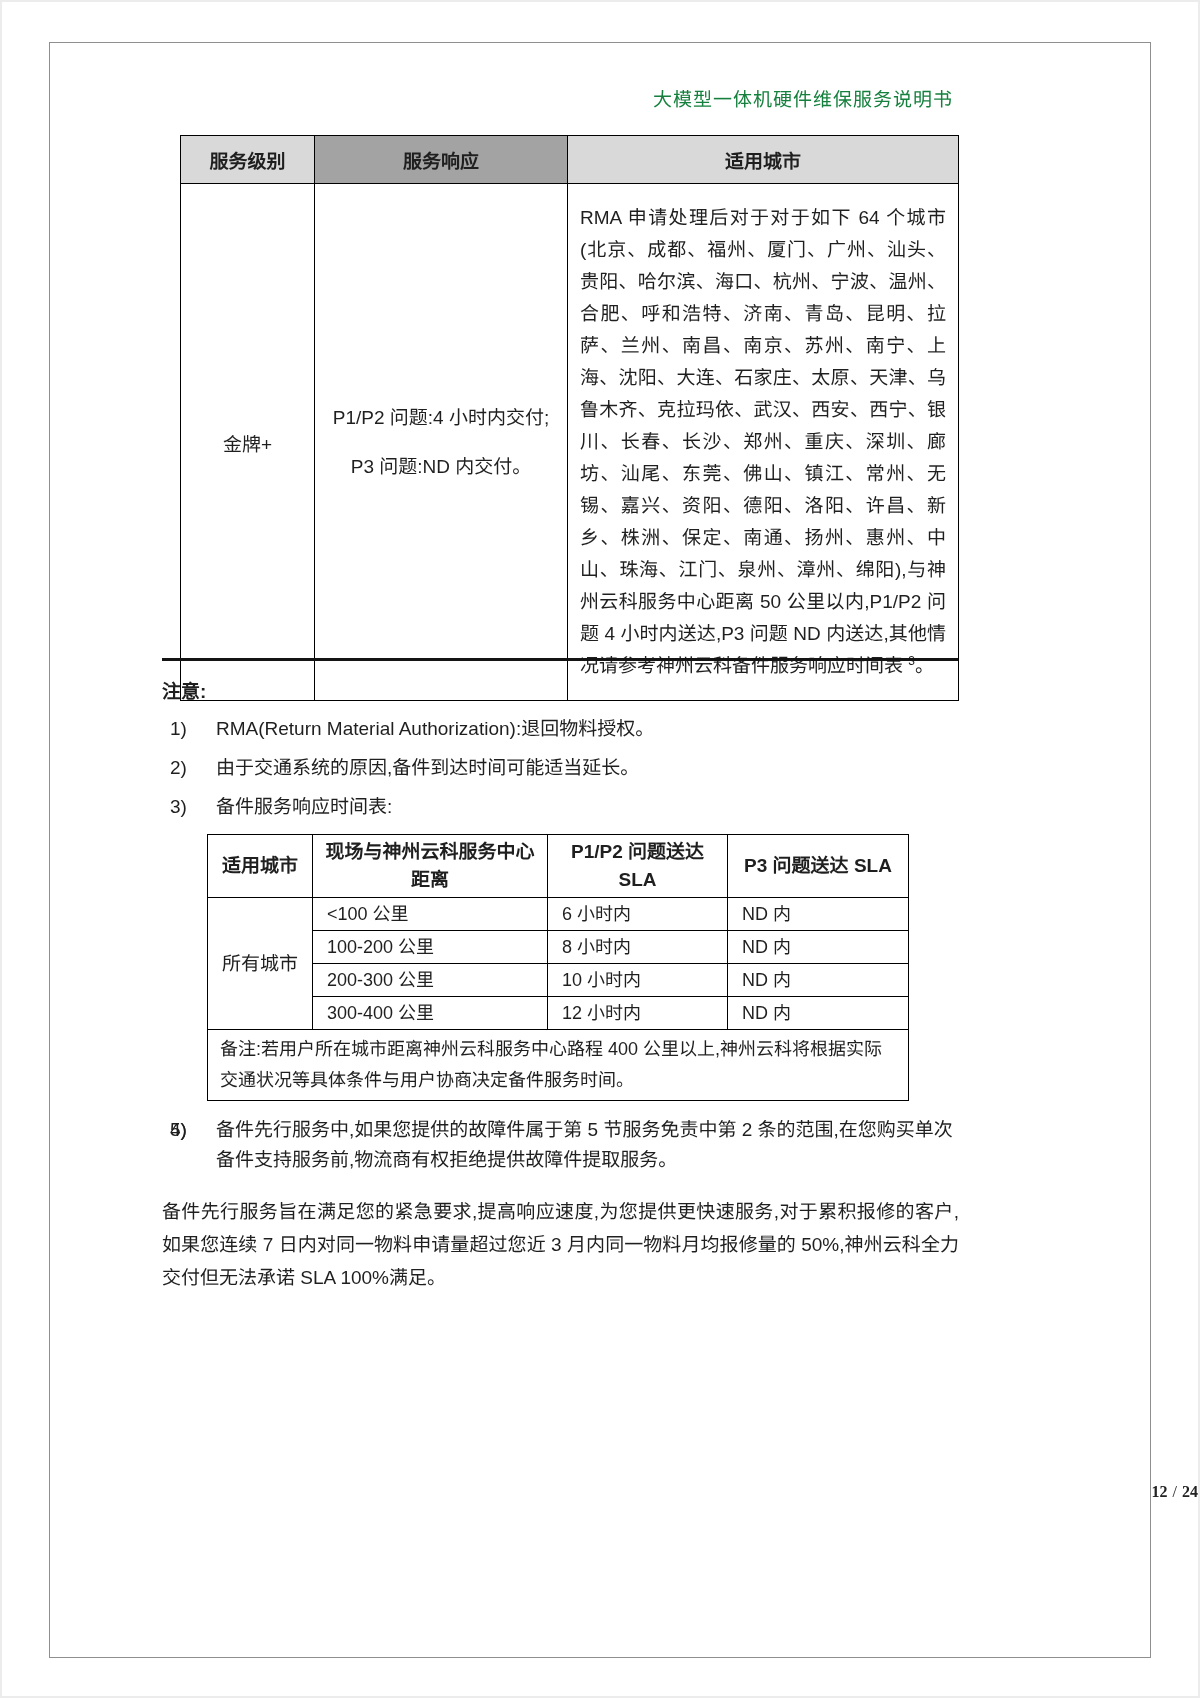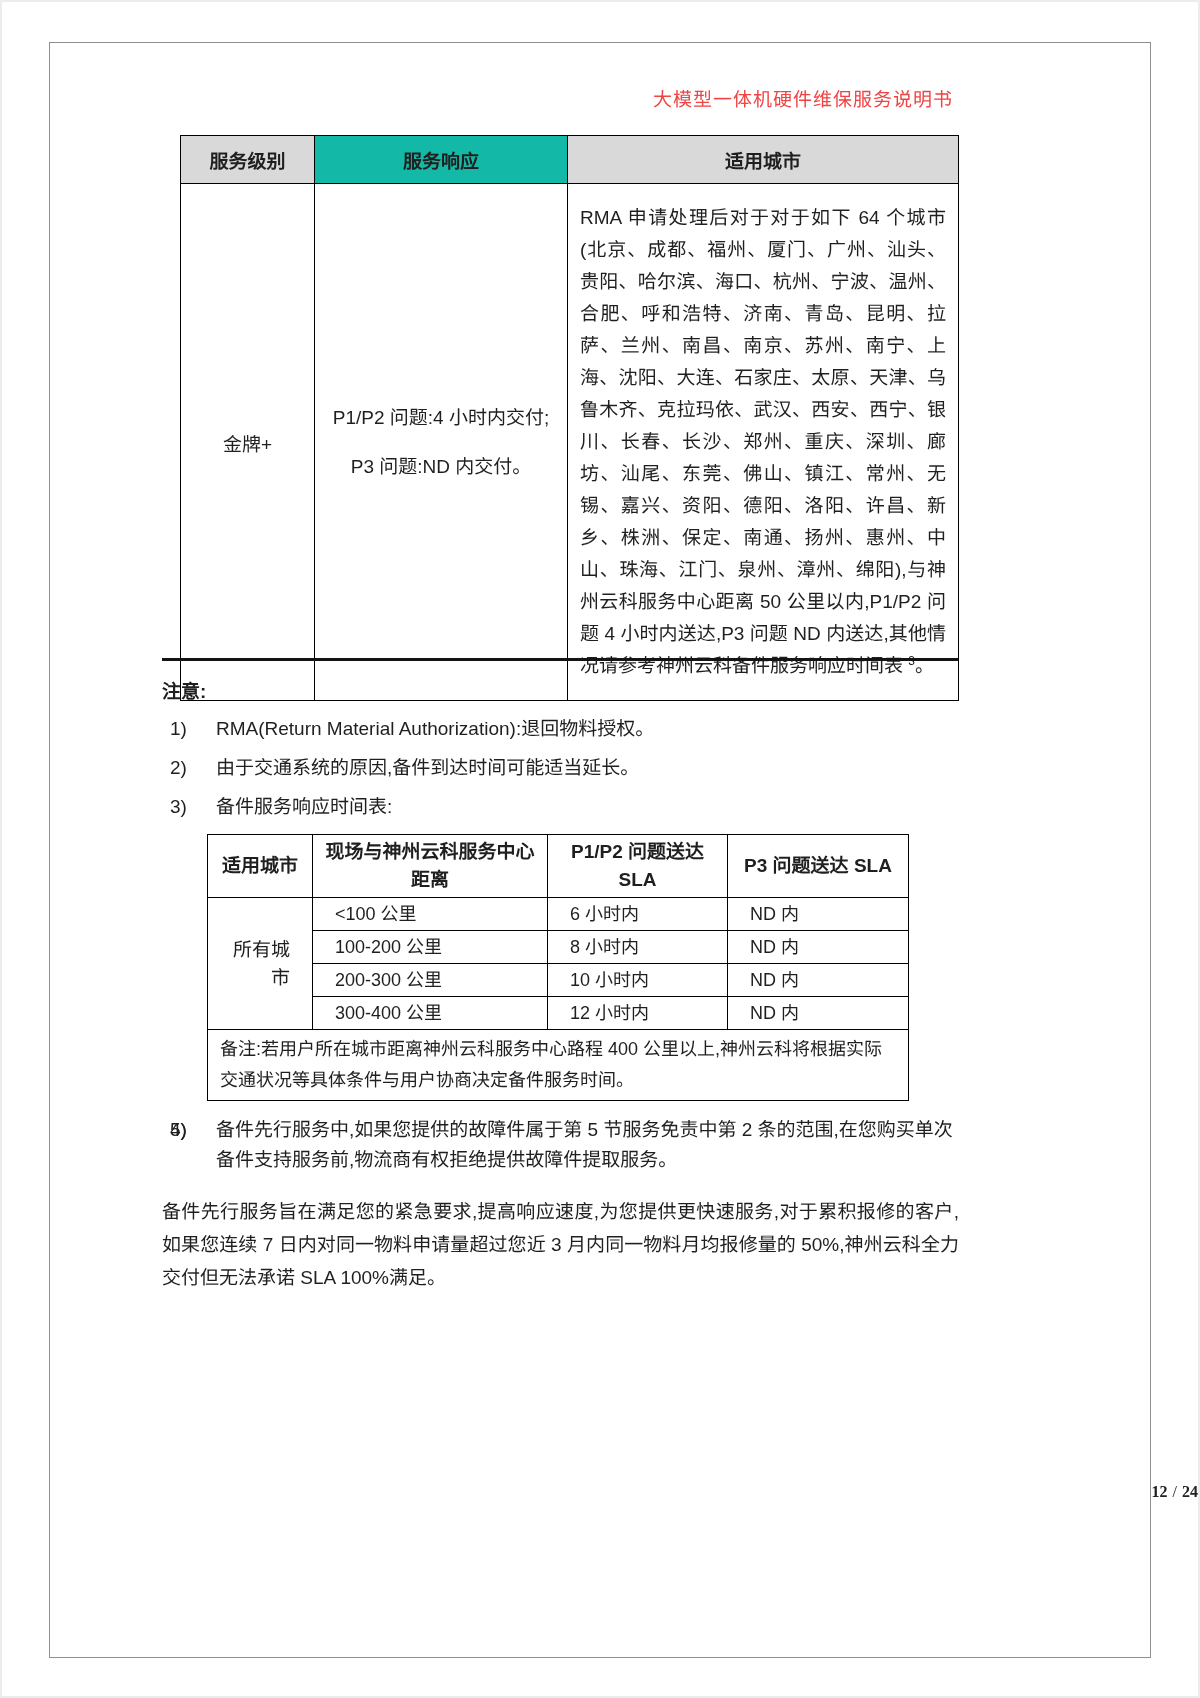--- a/index.html
+++ b/index.html
@@ -19,21 +19,21 @@
     left: 47px; top: 40px; right: 47px; bottom: 38px;
     border: 1px solid #8f8f8f;
     pointer-events: none;
   }
   .header-title {
     position: absolute;
     top: 82px; right: 245px;
     font-family: "Liberation Serif", serif;
     font-size: 19px;
     letter-spacing: 1px;
-    color: #ef4444;
+    color: #15803d;
   }
   
   .t1 {
     position: absolute;
     left: 178px; top: 133px;
     width: 778px;
     border-collapse: collapse;
     table-layout: fixed;
   }
   .t1 th, .t1 td { border: 1px solid #000; }
@@ -87,21 +87,21 @@
   .t2 th, .t2 td { border: 1px solid #000; }
   .t2 th {
     font-size: 19px; font-weight: bold;
     text-align: center; vertical-align: middle;
     padding: 3px 6px; line-height: 28px; height: 62px;
   }
   .c2-scope { width: 105px; }
   .c2-dist  { width: 235px; }
   .c2-p12   { width: 180px; }
   .c2-p3    { width: 181px; }
-  .t2 td { font-size: 18px; padding: 2px 22px; line-height: 28px; height: 32px; }
+  .t2 td { font-size: 18px; padding: 2px 14px; line-height: 28px; height: 32px; }
   .t2 td.scope { text-align: right; vertical-align: middle; font-size: 19px; }
   .t2 td.remark { line-height: 31px; padding: 4px 12px; font-size: 18px; }
   
   .closing {
     margin: 20px 0 0 0;
     line-height: 33px;
     font-size: 19px;
     text-align: justify;
   }
   
@@ -127,21 +127,21 @@
 
   <table class="t1">
     <colgroup>
       <col class="col-level">
         <col class="col-resp">
         <col class="col-cities">
     </colgroup>
     <thead>
       <tr>
         <th class="th-bg" style="background: rgb(217, 217, 217);">服务级别</th>
-        <th class="th-bg" style="background: #14b8a6;">服务响应</th>
+        <th class="th-bg" style="background: #a3a3a3;">服务响应</th>
         <th class="th-bg" style="background: rgb(217, 217, 217);">适用城市</th>
       </tr>
     </thead>
     <tbody>
       <tr>
         <td class="c1">金牌+</td>
         <td class="c2">
           <p>P1/P2 问题:4 小时内交付;</p>
           <p>P3 问题:ND 内交付。</p>
         </td>

